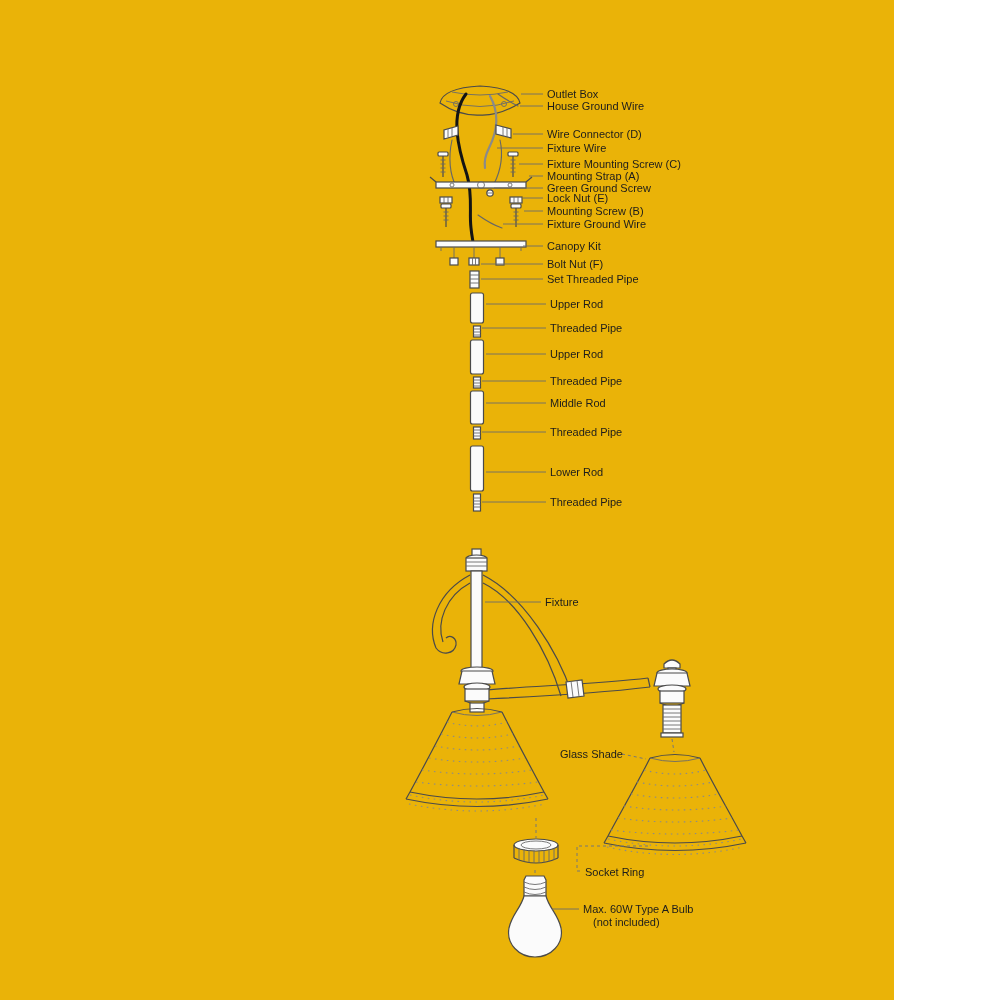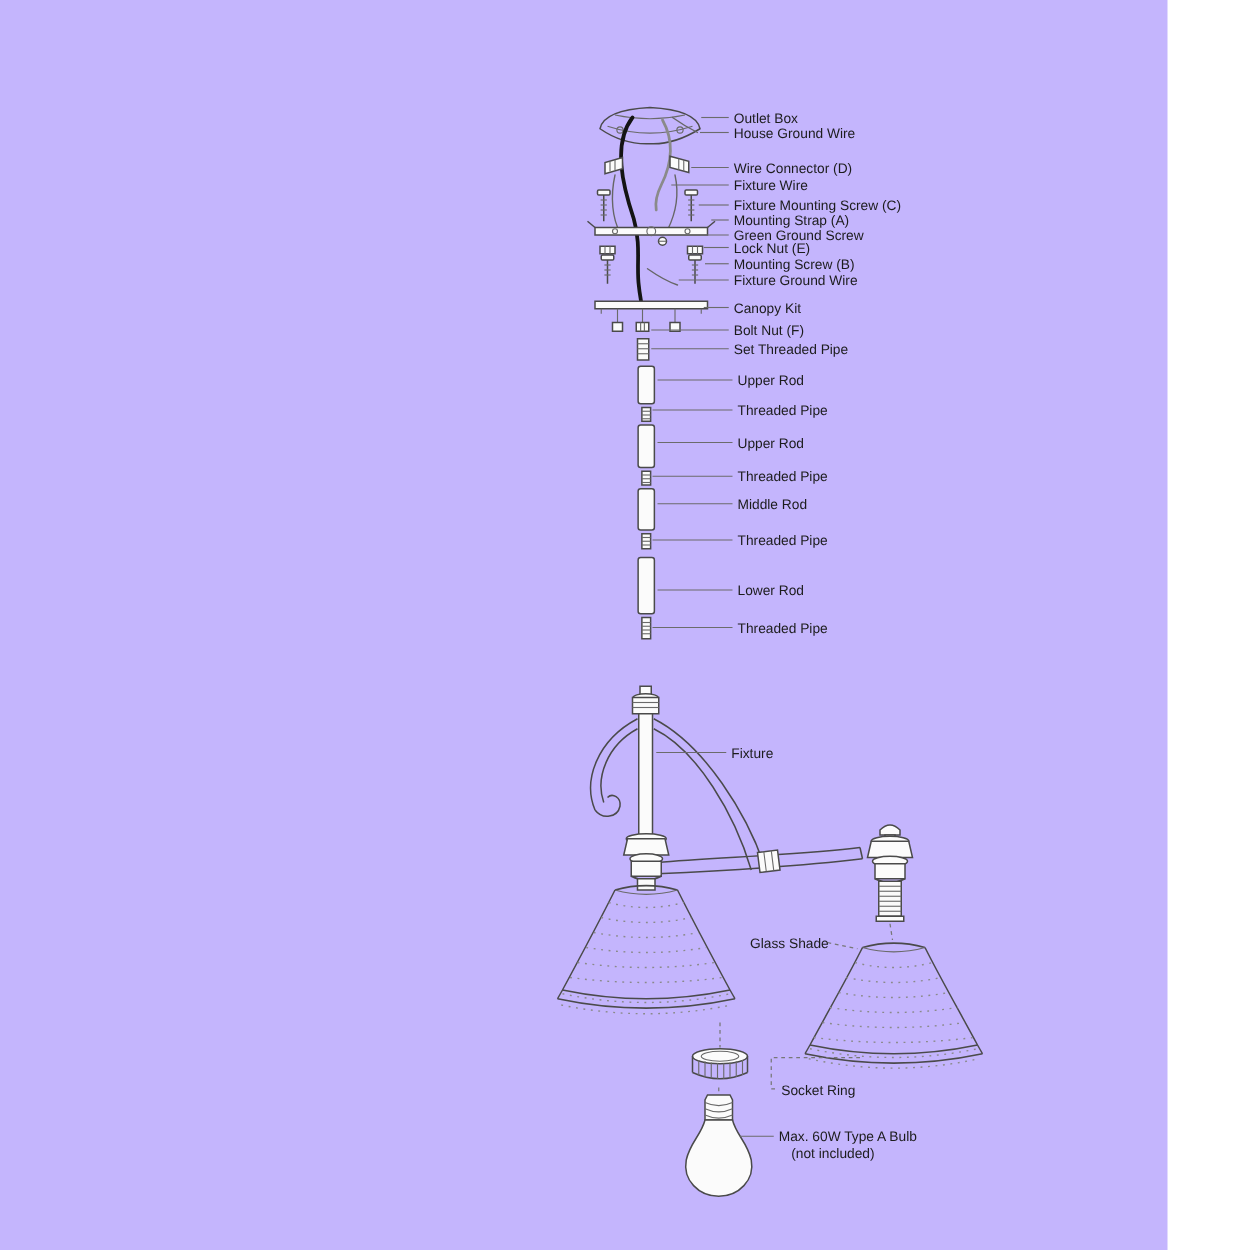--- a/index.html
+++ b/index.html
@@ -1,16 +1,16 @@
 <!DOCTYPE html>
 <html><head>
 <meta charset="utf-8">
 <style>
   html,body{margin:0;padding:0;background:#ffffff;}
-  .stage{position:relative;width:894px;height:1000px;background:#c4b5fd;overflow:hidden;padding-left:40px;}
+  .stage{position:relative;width:894px;height:1000px;background:#eab308;overflow:hidden;}
   svg{display:block;}
   text.callout{font:11px "Liberation Sans", sans-serif;fill:#1c1c1c;}
   .part{stroke:#4a4a4a;stroke-width:1.2;fill:none;}
   .part-fill{stroke:#4a4a4a;stroke-width:1.2;fill:#fbfbfb;}
   .thin{stroke:#6a6a6a;stroke-width:0.9;fill:none;}
   .leader{stroke:#6b6b6b;stroke-width:0.9;}
   .dashed{stroke:#777777;stroke-width:1;fill:none;stroke-dasharray:3 3;}
   .seed{stroke:#8a8a8a;stroke-width:1.1;fill:none;stroke-dasharray:1.5 4.5;}
   .wire-black{stroke:#141414;stroke-width:3;fill:none;stroke-linecap:round;}
   .wire-gray{stroke:#8a8a8a;stroke-width:2.2;fill:none;stroke-linecap:round;}

